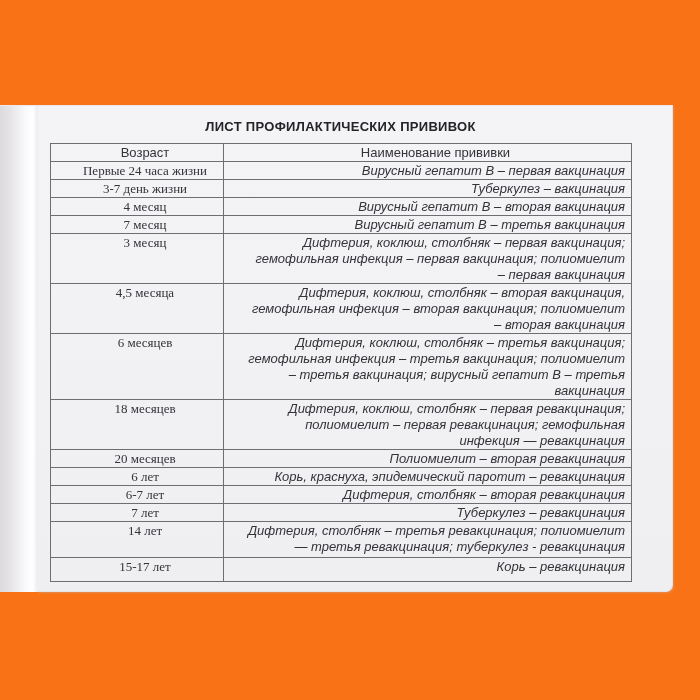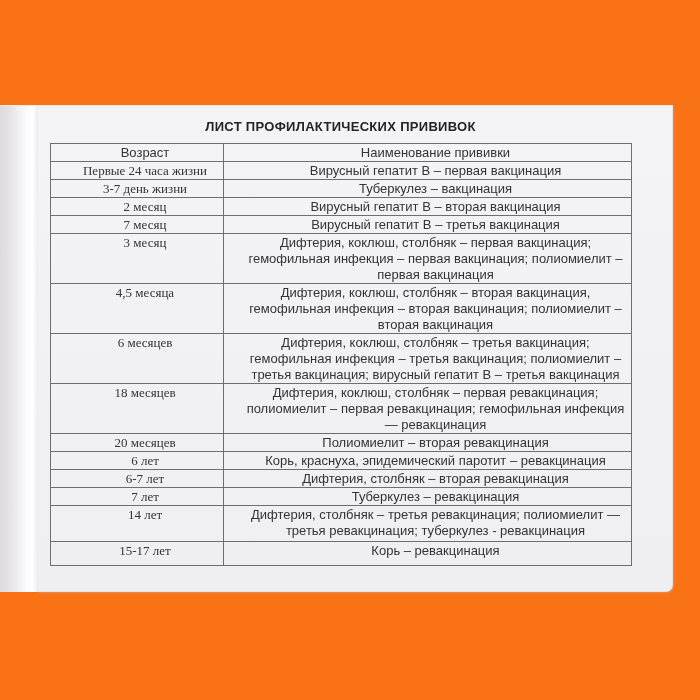--- a/index.html
+++ b/index.html
@@ -62,21 +62,21 @@
     font-size: 13px;
     font-weight: normal;
     line-height: 16px;
     color: #343338;
     vertical-align: top;
     padding: 1px 6px 0 22px;
     overflow: hidden;
   }
   .vaccine-table th { text-align: center; }
   .age-cell { text-align: center; font-family: Liberation Serif, serif; }
-  .vaccine-cell { text-align: center; padding-left: 8px; white-space: pre-line; }
+  .vaccine-cell { text-align: right; padding-left: 8px; white-space: pre-line; font-style: italic; }
   
   tr.rh18 { height: 18px; }
   tr.rh24 { height: 24px; }
   tr.rh33 { height: 33px; }
   tr.rh36 { height: 36px; }
   tr.rh50 { height: 50px; }
 </style>
 </head>
 <body>
 
@@ -101,21 +101,21 @@
     </tr>
     <tr class="rh18">
       <td class="age-cell">Первые 24 часа жизни</td>
       <td class="vaccine-cell">Вирусный гепатит В – первая вакцинация</td>
     </tr>
     <tr class="rh18">
       <td class="age-cell">3-7 день жизни</td>
       <td class="vaccine-cell">Туберкулез – вакцинация</td>
     </tr>
     <tr class="rh18">
-      <td class="age-cell">2 месяц</td>
+      <td class="age-cell">4 месяц</td>
       <td class="vaccine-cell">Вирусный гепатит В – вторая вакцинация</td>
     </tr>
     <tr class="rh18">
       <td class="age-cell">7 месяц</td>
       <td class="vaccine-cell">Вирусный гепатит В – третья вакцинация</td>
     </tr>
     <tr class="rh33">
       <td class="age-cell">3 месяц</td>
       <td class="vaccine-cell">Дифтерия, коклюш, столбняк – первая вакцинация; гемофильная инфекция – первая вакцинация; полиомиелит – первая вакцинация</td>
     </tr>

